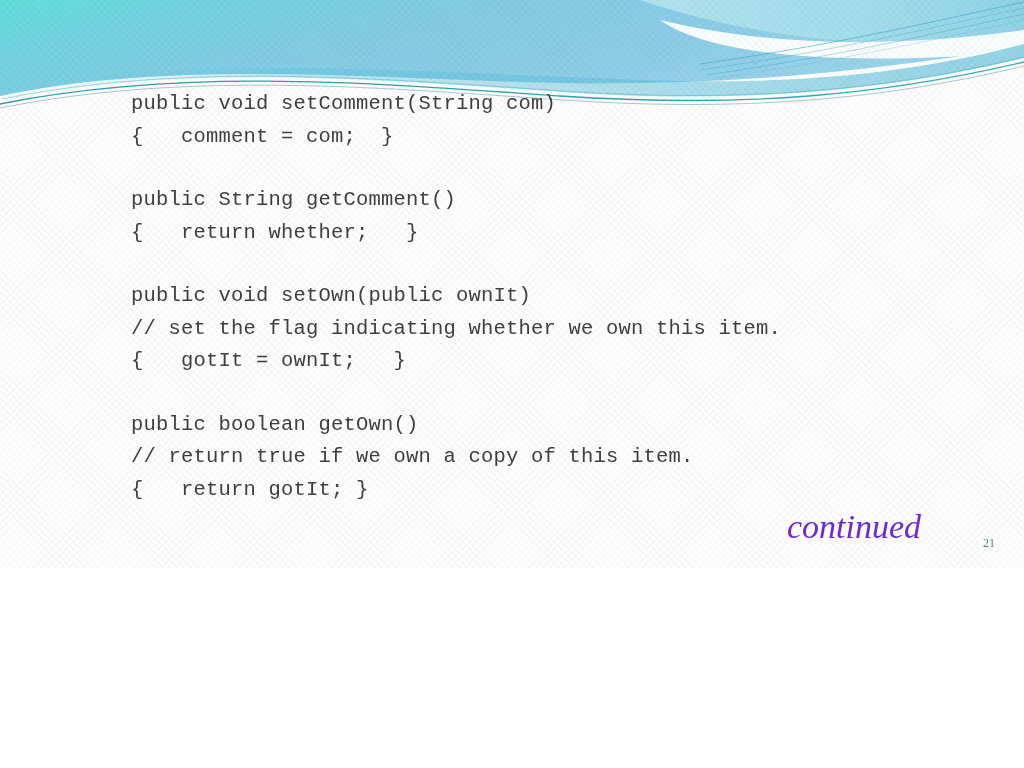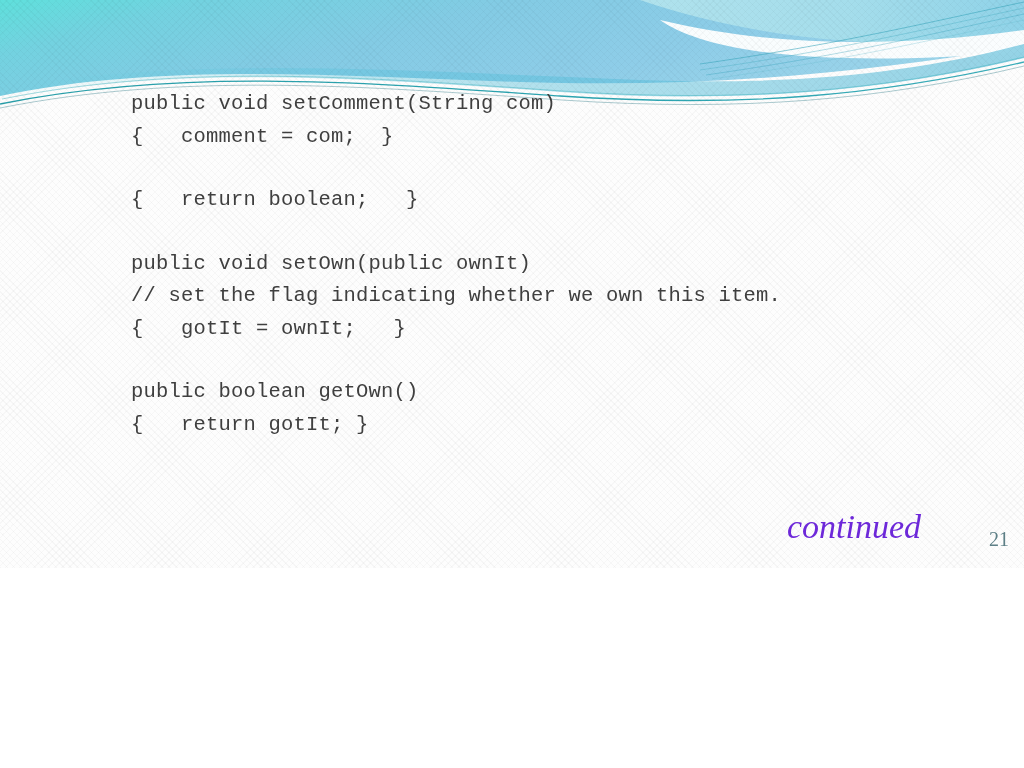--- a/index.html
+++ b/index.html
@@ -67,24 +67,24 @@
     bottom: 24px;
     font-family: "Liberation Serif", "DejaVu Serif", serif;
     font-style: italic;
     font-size: 34px;
     color: #6d28d9;
     z-index: 4;
     line-height: 1;
   }
   #page-number {
     position: absolute;
-    right: 15px;
+    right: 29px;
     bottom: 19px;
     font-family: "Liberation Serif", "DejaVu Serif", serif;
-    font-size: 20px;
+    font-size: 12px;
     color: #5d7f86;
     z-index: 4;
     line-height: 1;
     margin-top: 16px;
   }
 </style>
 </head>
 <body>
 
 <div id="slide">
@@ -140,31 +140,33 @@
   <div id="texture"></div>
 
   <div id="code-area">
 
     <div class="code-block">
       <div class="code-line">public void setComment(String com)</div>
       <div class="code-line">{   comment = com;  }</div>
     </div>
 
     <div class="code-block">
-      <div class="code-line">{   return boolean;   }</div>
+      <div class="code-line">public String getComment()</div>
+      <div class="code-line">{   return whether;   }</div>
     </div>
 
     <div class="code-block">
       <div class="code-line">public void setOwn(public ownIt)</div>
       <div class="code-line">// set the flag indicating whether we own this item.</div>
       <div class="code-line">{   gotIt = ownIt;   }</div>
     </div>
 
     <div class="code-block">
       <div class="code-line">public boolean getOwn()</div>
+      <div class="code-line">// return true if we own a copy of this item.</div>
       <div class="code-line">{   return gotIt; }</div>
     </div>
 
   </div>
 
   <div id="continued">continued</div>
   <div id="page-number">21</div>
 
 </div>
 

